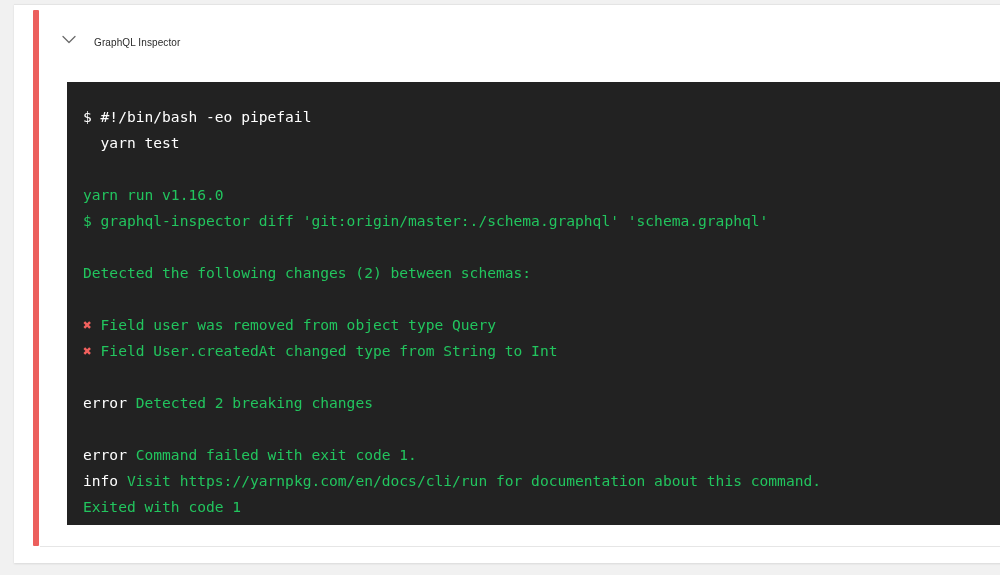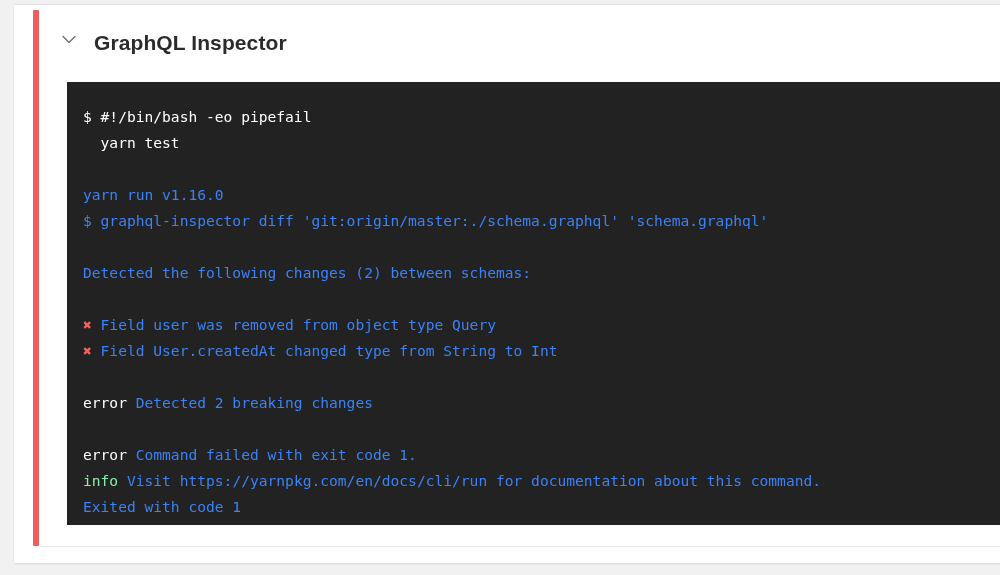--- a/index.html
+++ b/index.html
@@ -61,22 +61,22 @@
   #chevron-wrap {
     width: 30px;
     height: 30px;
     display: flex;
     align-items: center;
     justify-content: center;
     margin-right: 10px;
   }
   #chevron-wrap svg { display: block; }
   #step-title {
-    font-size: 21px;
-    font-weight: bold;
+    font-size: 10px;
+    font-weight: normal;
     color: #2b2b2b;
     letter-spacing: 0.1px;
     white-space: nowrap;
     margin-top: 7px;
   }
 
   
   #terminal {
     position: absolute;
     left: 53px;
@@ -94,22 +94,22 @@
     line-height: 26px;
     color: #e6e6e6;
     white-space: pre;
     margin: 0;
   }
   .ln { display: block; min-height: 26px; }
   .ln.blank { height: 26px; }
   .cmd { font-weight: normal; color: #ffffff; }
   .mark-x { color: #f2615e; font-weight: bold; }
   .lvl-error { color: #ffffff; text-align: right; }
-  .lvl-info  { color: #86efac; }
-  .txt { color: #3b82f6; text-align: right; }
+  .lvl-info  { color: #ffffff; }
+  .txt { color: #22c55e; text-align: right; }
 
   
   #card-divider {
     position: absolute;
     left: 26px;
     top: 541px;
     width: 974px;
     height: 1px;
     background: #e6e6e6;
   }

